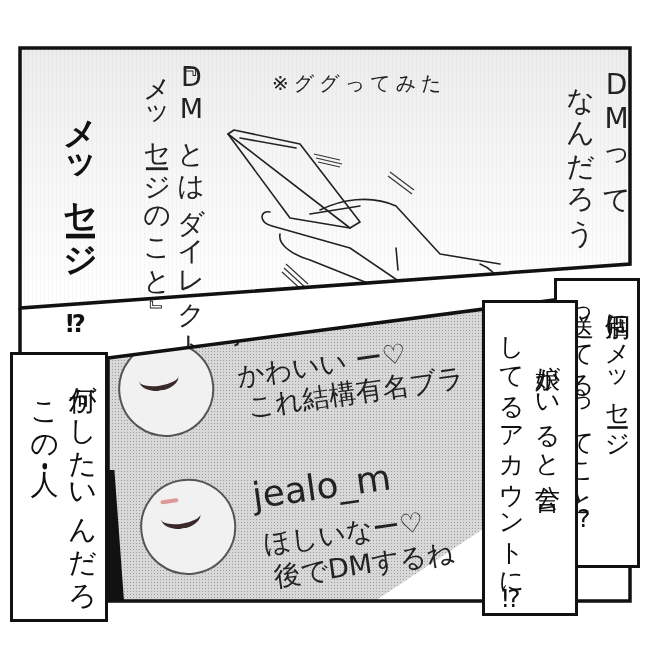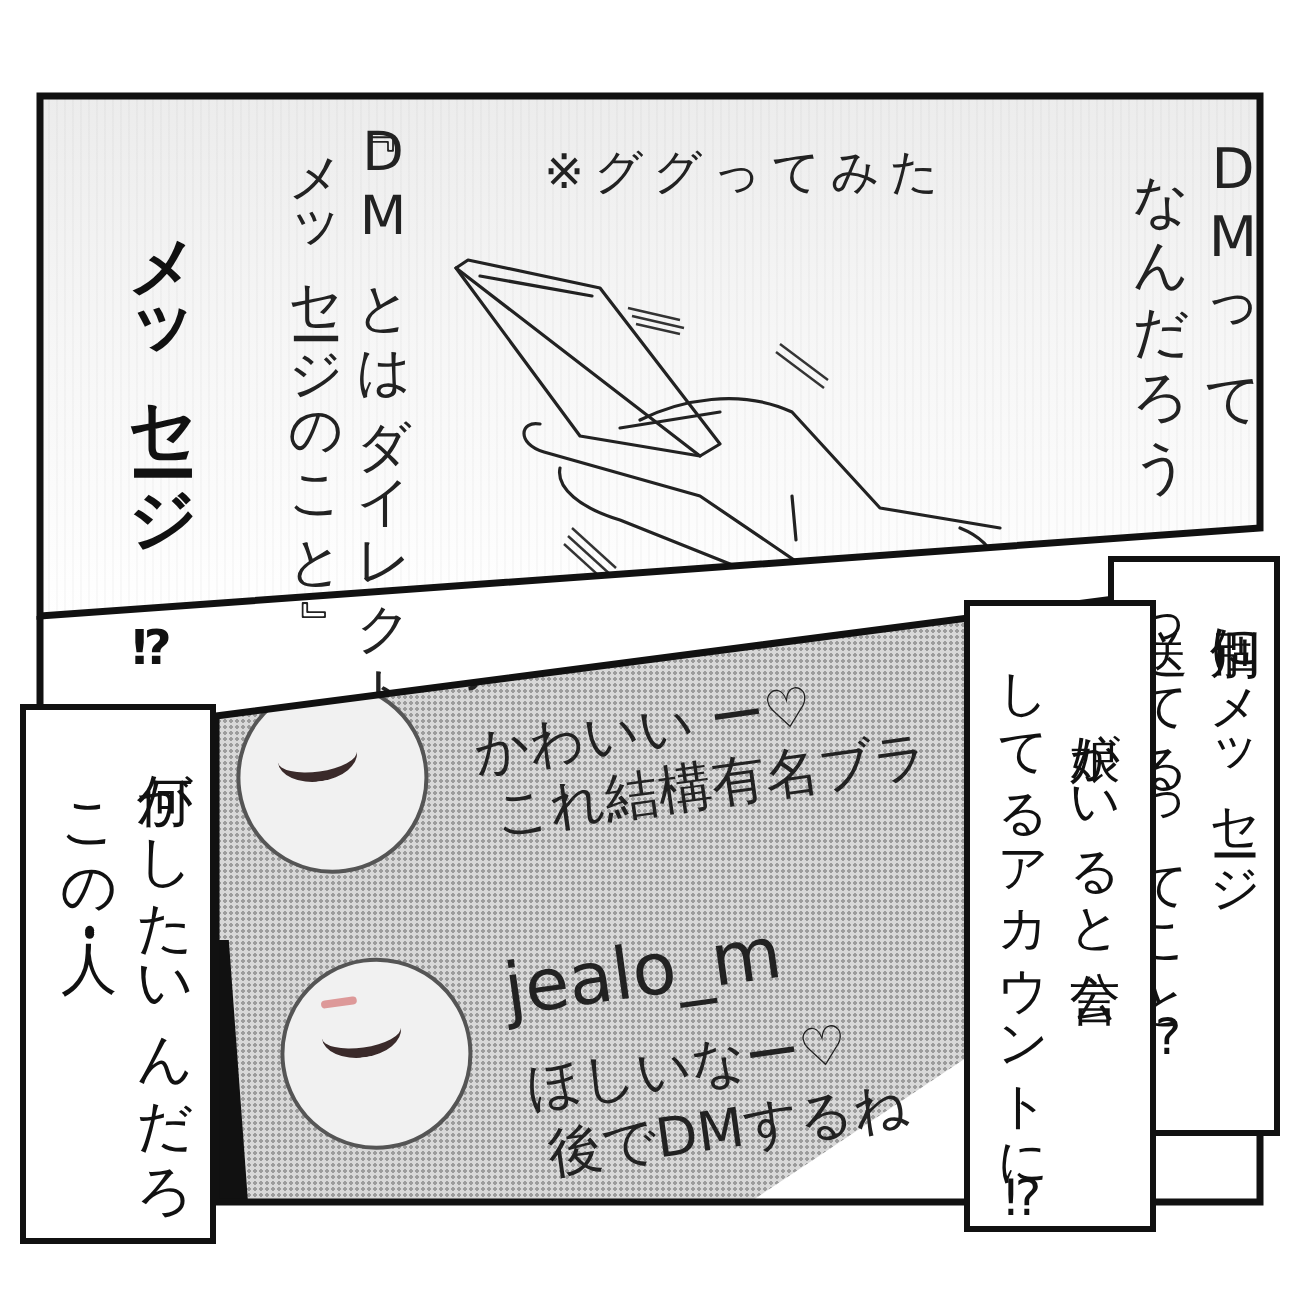--- a/index.html
+++ b/index.html
@@ -24,21 +24,21 @@
     .shout {
       left: 58px; top: 96px; font-size: 34px; font-weight: bold; letter-spacing: 2px; color: #111;
     }
     .shout-mark { left: 66px; top: 310px; font-size: 24px; font-weight: bold; color: #111;
                   writing-mode: horizontal-tb; }
 
     .def-text {
       left: 140px; top: 60px; font-size: 27px; line-height: 34px; letter-spacing: 1px; color: #222;
     }
     .note-text {
-      position: absolute; left: 272px; top: 70px; font-size: 24px; letter-spacing: 5px; color: #222;
+      position: absolute; left: 272px; top: 70px; font-size: 20px; letter-spacing: 5px; color: #222;
     }
     .thought-text {
       left: 562px; top: 68px; font-size: 28px; line-height: 36px; letter-spacing: 1px; color: #222;
     }
 
     
     .panel-bottom {
       position: absolute; left: 108px; top: 290px; width: 522px; height: 311px;
       clip-path: polygon(0 22%, 100% 0, 100% 100%, 0 100%);
       background-color: #d8d8d8;

